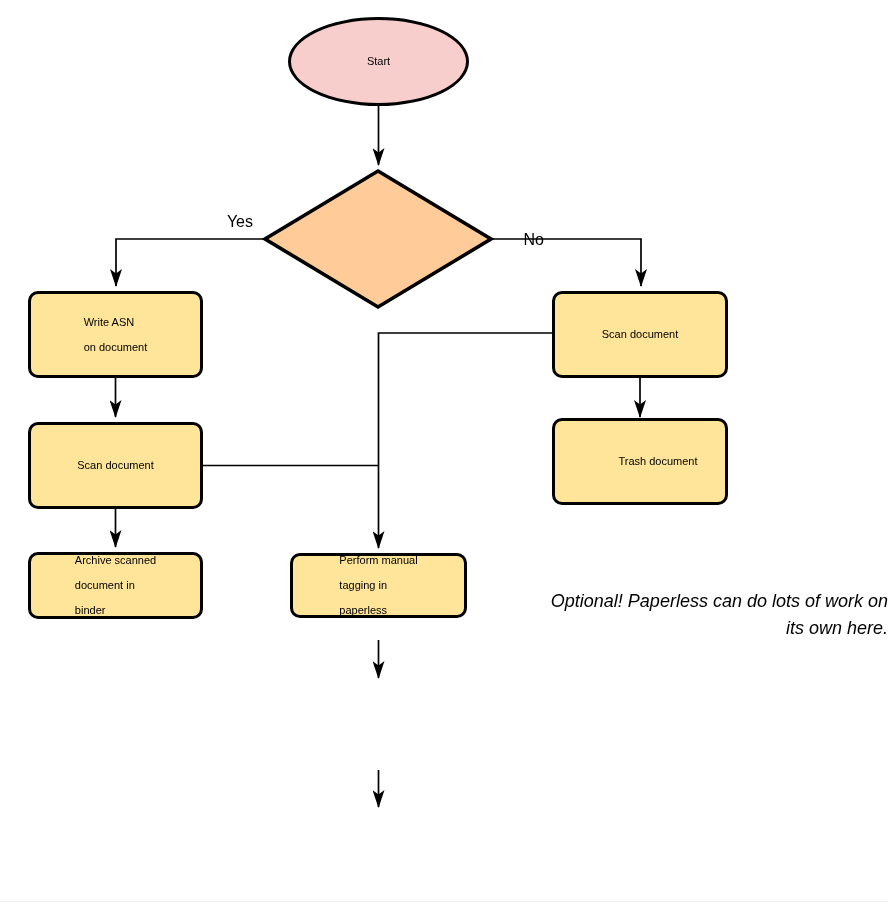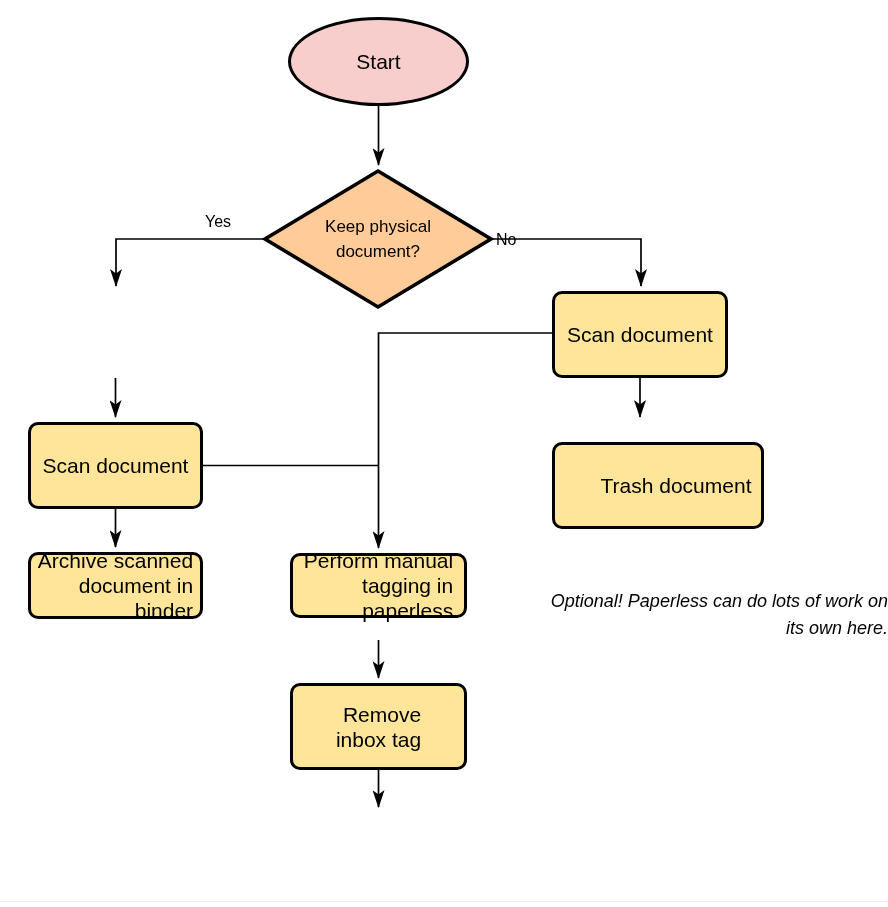--- a/index.html
+++ b/index.html
@@ -34,23 +34,23 @@
     stroke: var(--stroke, #000);
     stroke-width: 3.6px;
     stroke-linejoin: miter;
   }
   .node {
     position: absolute;
     z-index: 2;
     display: flex;
     align-items: center;
     justify-content: center;
-    text-align: right;
+    text-align: left;
     box-sizing: border-box;
-    font-size: 21px;
+    font-size: 11px;
     line-height: 25px;
   }
   .process {
     background: var(--process-fill, #ffe599);
     border: 3px solid var(--stroke, #000);
     border-radius: 10px;
   }
   .terminal {
     background: var(--terminal-fill, #f8cecc);
     border: 3px solid var(--stroke, #000);
@@ -67,21 +67,21 @@
     line-height: 25px;
   }
   .label {
     white-space: pre-line;
   }
   .edge-label {
     position: absolute;
     z-index: 3;
     font-size: 16px;
     line-height: 20px;
-    text-align: left;
+    text-align: right;
     width: 48px;
   }
   .annotation {
     position: absolute;
     z-index: 2;
     left: 480px;
     top: 588px;
     width: 408px;
     font-size: 18px;
     font-style: italic;
@@ -122,57 +122,53 @@
     <path class="edge" marker-end="url(#arrow)" d="M 378.5 640 L 378.5 678"></path>
     <path class="edge" marker-end="url(#arrow)" d="M 378.5 770 L 378.5 807"></path>
 
     <polygon class="diamond" points="378,171 491,239 378,307 265,239"></polygon>
   </svg>
 
   <div class="node terminal" style="left:288px; top:17px; width:181px; height:89px;">
     <span class="label">Start</span>
   </div>
 
-  <div class="decision-label" style="left:278px; top:171px; width:200px; height:136px;">
-    <span class="label">Keep physical
-document?</span>
-  </div>
 
   <div class="edge-label" style="left:205px; top:212px;">Yes</div>
   <div class="edge-label" style="left:496px; top:212px;margin-top:18px;">No</div>
 
+  <div class="node process" style="left:28px; top:291px; width:175px; height:87px;">
+    <span class="label">Write ASN
+on document</span>
+  </div>
 
   <div class="node process" style="left:28px; top:422px; width:175px; height:87px;">
     <span class="label">Scan document</span>
   </div>
 
   <div class="node process" style="left:28px; top:552px; width:175px; height:67px;">
     <span class="label">Archive scanned
 document in
 binder</span>
   </div>
 
   <div class="node process" style="left:552px; top:291px; width:176px; height:87px;">
     <span class="label">Scan document</span>
   </div>
 
-  <div class="node process" style="left:552px; top:442px; width:212px; height:87px;padding-left:36px;">
+  <div class="node process" style="left:552px; top:418px; width:176px; height:87px;padding-left:36px;">
     <span class="label">Trash document</span>
   </div>
 
   <div class="node process" style="left:290px; top:553px; width:177px; height:65px;">
     <span class="label">Perform manual
 tagging in
 paperless</span>
   </div>
 
-  <div class="node process" style="left:290px; top:683px; width:177px; height:87px;">
-    <span class="label">Remove
-inbox tag</span>
-  </div>
 
 
   <div class="annotation">Optional! Paperless can do lots of work on
 its own here.</div>
 
   <div class="footer-line"></div>
 
 </div>
 
 </body></html>

